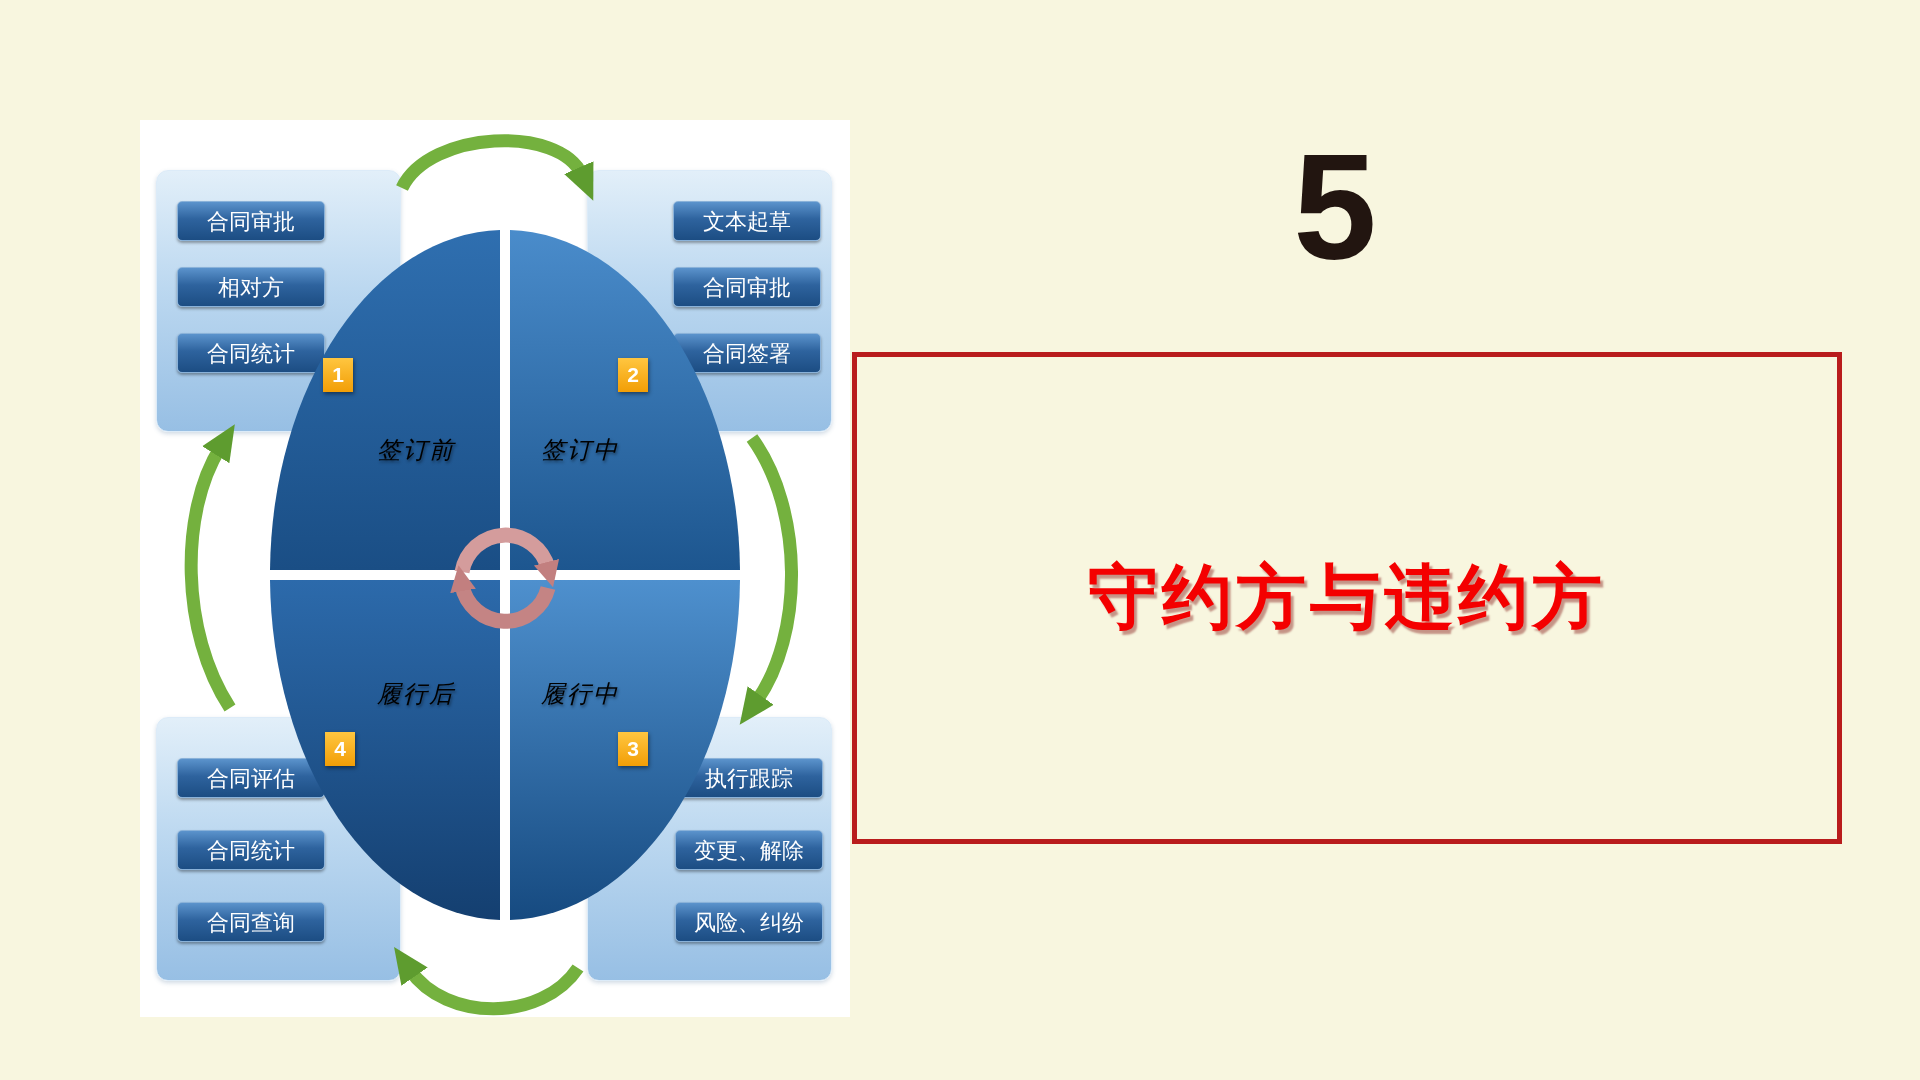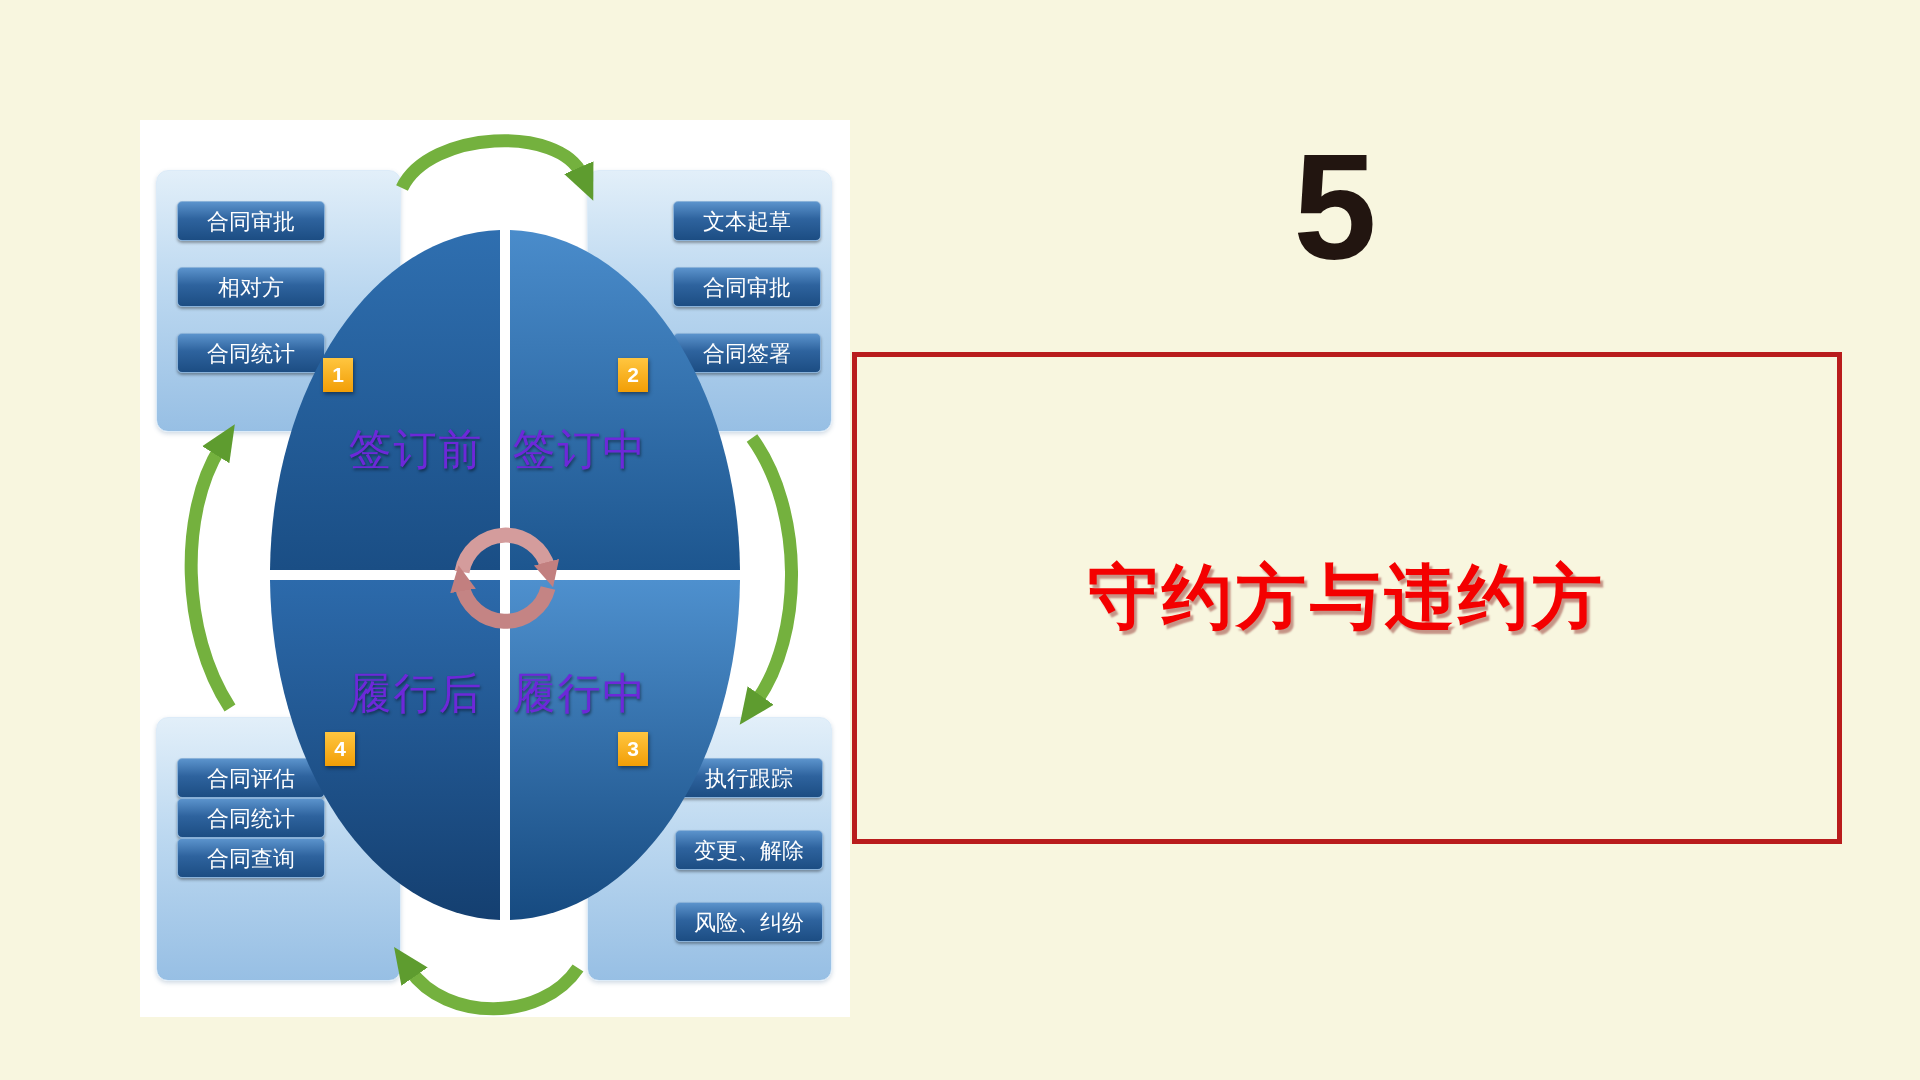--- a/index.html
+++ b/index.html
@@ -20,37 +20,38 @@
   .panel {
     position:absolute; width:245px; border-radius:12px;
     background:linear-gradient(180deg,#E2EFF9 0%,#BCD8F0 45%,#97BFE4 100%);
     border:1px solid #DCEBF8;
     box-shadow:0 2px 4px rgba(70,110,150,.25);
     display:flex; flex-direction:column; box-sizing:border-box;
     z-index:1;
   }
   .panel.tl { left:16px;  top:50px;  height:262px; padding:30px 0 0 20px; align-items:flex-start; row-gap:26px; }
   .panel.tr { left:447px; top:50px;  height:262px; padding:30px 10px 0 0; align-items:flex-end;  row-gap:26px; }
-  .panel.bl { left:16px;  top:597px; height:264px; padding:40px 0 0 20px; align-items:flex-start; }
+  .panel.bl { left:16px;  top:597px; height:264px; padding:40px 0 0 20px; align-items:flex-start; row-gap:32px; }
   .panel.br { left:447px; top:597px; height:264px; padding:40px 8px 0 0;  align-items:flex-end;  row-gap:32px; }
 
   .pbtn {
     position:relative; z-index:3;
     width:148px; height:40px; line-height:40px; text-align:center;
     color:#ffffff; font-size:22px; white-space:nowrap;
     background:linear-gradient(180deg,#5B93CC 0%,#2E639E 45%,#1C4D83 100%);
     border:1px solid #8AB2D9; border-radius:5px;
     box-shadow:0 2px 3px rgba(0,0,0,.35);
     box-sizing:border-box;
   }
 
   .qlabel {
     position:absolute; transform:translate(-50%,-50%); z-index:3;
-    color:#6d28d9; font-size:43px; letter-spacing:2px; white-space:nowrap;
+    color:#000000; font-size:24px; letter-spacing:2px; white-space:nowrap;
     text-shadow:1px 2px 3px rgba(0,0,0,.45);
+    font-style:italic;
   }
   .badge {
     position:absolute; z-index:3;
     width:30px; height:34px;
     background:linear-gradient(180deg,#FFC640 0%,#F29E06 100%);
     color:#ffffff; font-weight:bold; font-size:21px;
     display:flex; align-items:center; justify-content:center;
     box-shadow:1px 2px 4px rgba(0,0,0,.45);
   }
   #badge-1 { left:183px; top:238px; }

